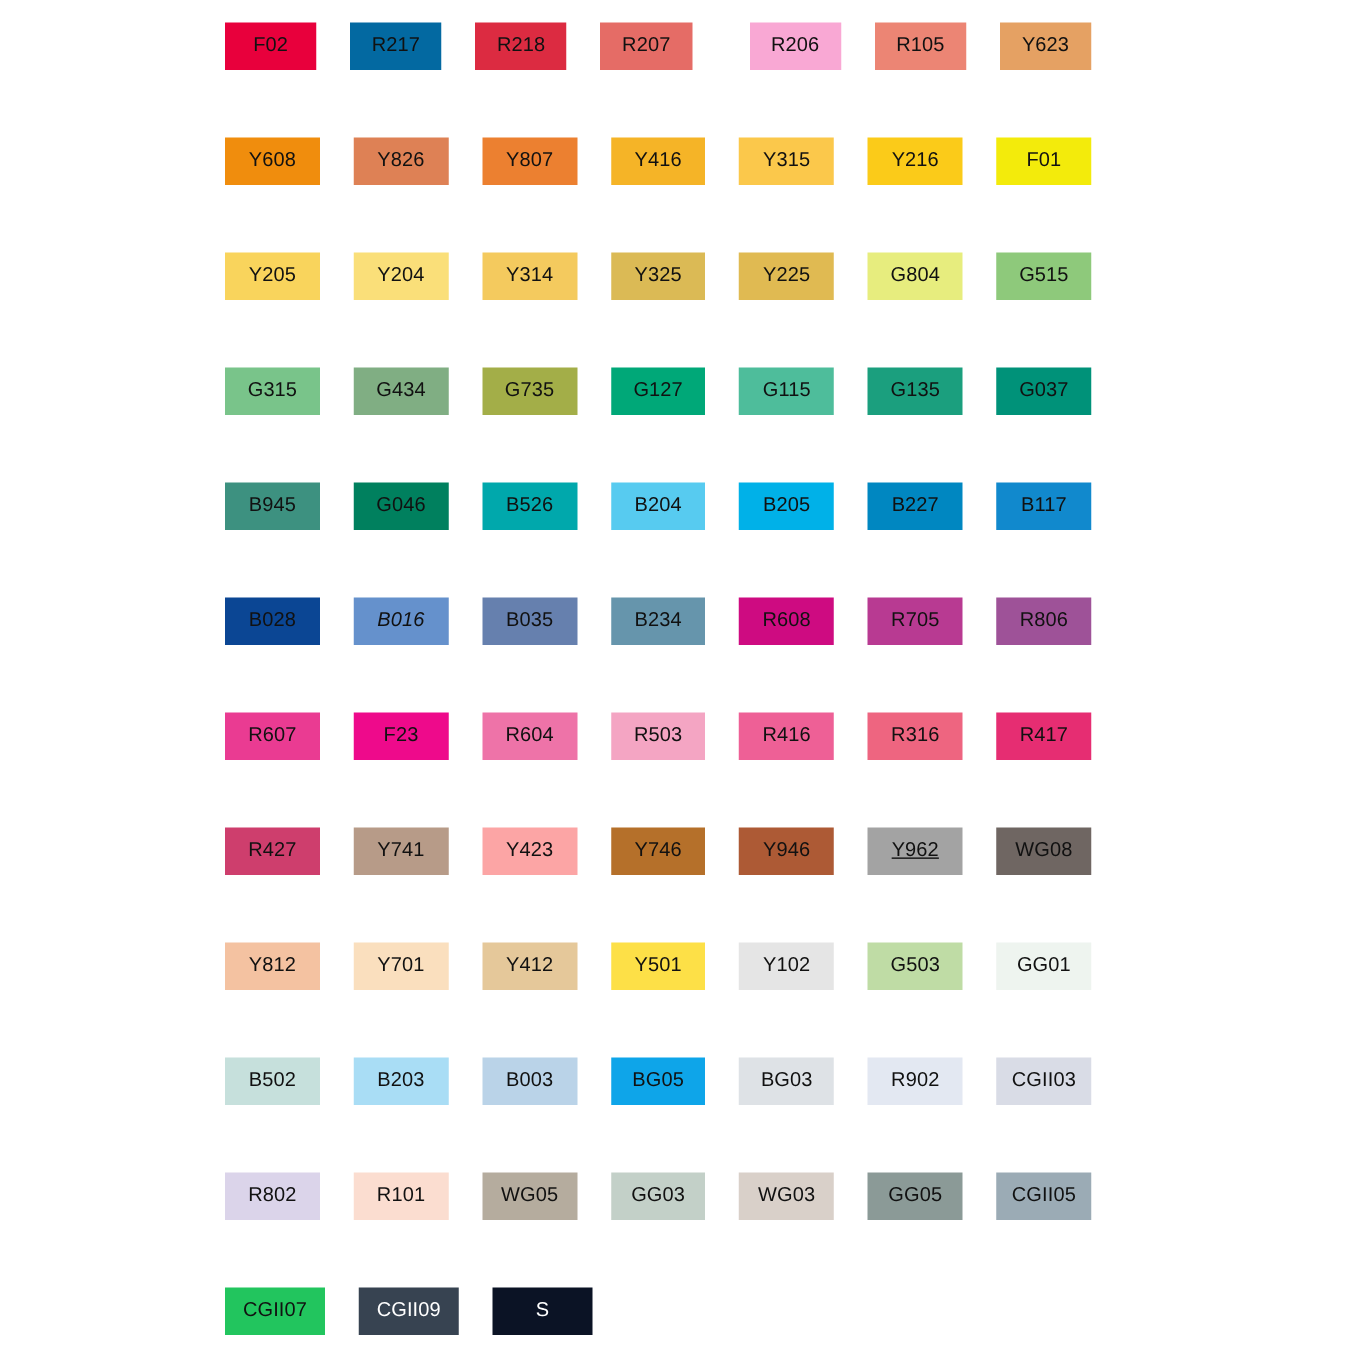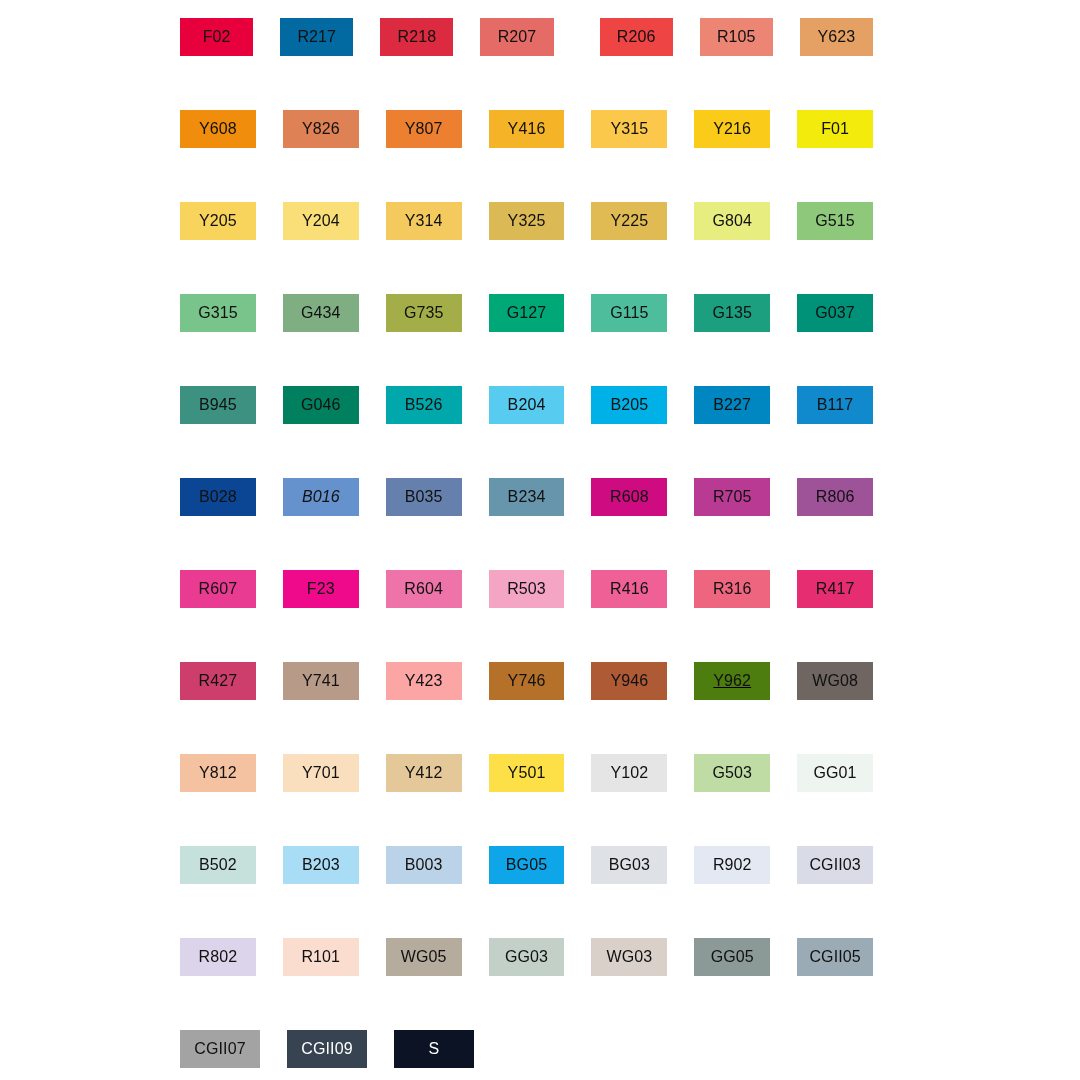--- a/index.html
+++ b/index.html
@@ -59,21 +59,21 @@
       </div>
       <div class="swatch dark-text" style="background-color: #0369a1;">
         <span class="swatch-label">R217</span>
       </div>
       <div class="swatch dark-text" style="background-color: rgb(220, 43, 65);">
         <span class="swatch-label">R218</span>
       </div>
       <div class="swatch dark-text" style="background-color: rgb(229, 108, 102);">
         <span class="swatch-label">R207</span>
       </div>
-      <div class="swatch dark-text" style="background-color: #ef4444; margin-left: 19px;">
+      <div class="swatch dark-text" style="background-color: #f9a8d4; margin-left: 19px;">
         <span class="swatch-label">R206</span>
       </div>
       <div class="swatch dark-text" style="background-color: rgb(236, 133, 116);">
         <span class="swatch-label">R105</span>
       </div>
       <div class="swatch dark-text" style="background-color: rgb(229, 161, 99);">
         <span class="swatch-label">Y623</span>
       </div>
     </div>
     <div class="swatch-row">
@@ -223,21 +223,21 @@
       </div>
       <div class="swatch dark-text" style="background-color: #fca5a5;">
         <span class="swatch-label">Y423</span>
       </div>
       <div class="swatch dark-text" style="background-color: rgb(181, 112, 42);">
         <span class="swatch-label">Y746</span>
       </div>
       <div class="swatch dark-text" style="background-color: rgb(173, 90, 53);">
         <span class="swatch-label">Y946</span>
       </div>
-      <div class="swatch dark-text" style="background-color: #4d7c0f; text-decoration: underline;">
+      <div class="swatch dark-text" style="background-color: #a3a3a3; text-decoration: underline;">
         <span class="swatch-label">Y962</span>
       </div>
       <div class="swatch dark-text" style="background-color: rgb(111, 102, 98);">
         <span class="swatch-label">WG08</span>
       </div>
     </div>
     <div class="swatch-row">
       <div class="swatch dark-text" style="background-color: rgb(244, 194, 161);">
         <span class="swatch-label">Y812</span>
       </div>
@@ -300,21 +300,21 @@
         <span class="swatch-label">WG03</span>
       </div>
       <div class="swatch dark-text" style="background-color: rgb(139, 154, 151);">
         <span class="swatch-label">GG05</span>
       </div>
       <div class="swatch dark-text" style="background-color: rgb(155, 171, 181);">
         <span class="swatch-label">CGII05</span>
       </div>
     </div>
     <div class="swatch-row">
-      <div class="swatch dark-text" style="background-color: #a3a3a3;">
+      <div class="swatch dark-text" style="background-color: #22c55e;">
         <span class="swatch-label">CGII07</span>
       </div>
       <div class="swatch light-text" style="background-color: rgb(55, 67, 81);">
         <span class="swatch-label">CGII09</span>
       </div>
       <div class="swatch light-text" style="background-color: rgb(11, 19, 37);">
         <span class="swatch-label">S</span>
       </div>
     </div>
   </div>

